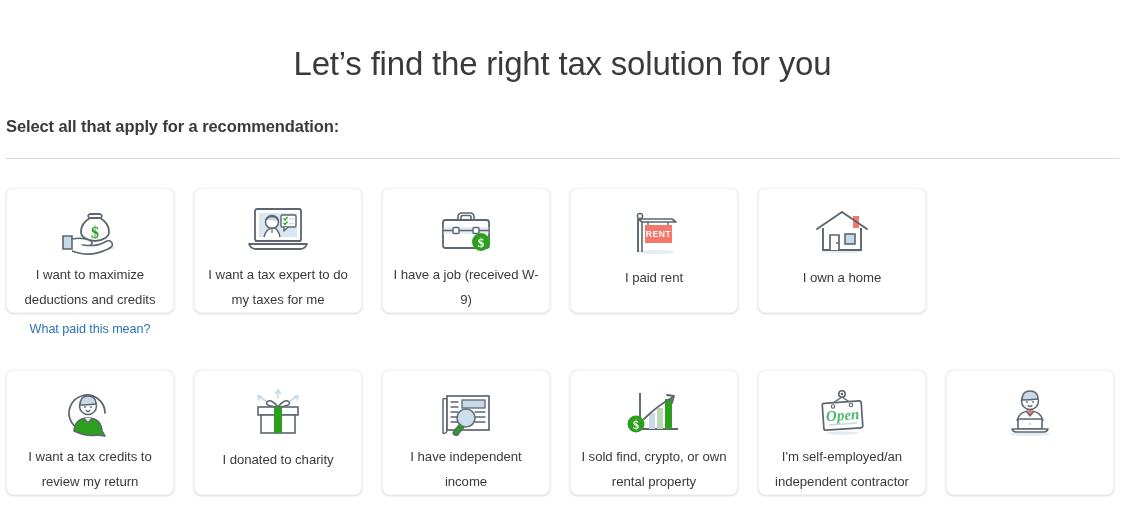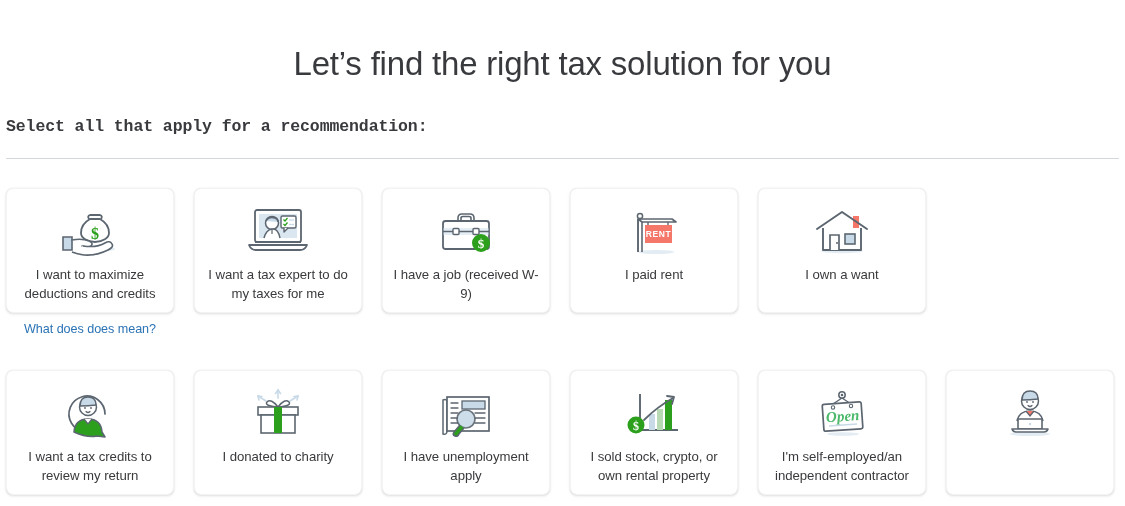--- a/index.html
+++ b/index.html
@@ -37,21 +37,20 @@
   }
 
   .subhead {
     position: absolute;
     top: 117px;
     left: 6px;
     font-size: 16.5px;
     font-weight: bold;
     color: #393a3d;
     letter-spacing: -0.1px;
-    font-family: Liberation Mono, monospace;
   }
 
   .divider {
     position: absolute;
     top: 158px;
     left: 6px;
     width: 1113px;
     height: 1px;
     background: #d4d7dc;
   }
@@ -95,21 +94,21 @@
     height: 58px;
     display: flex;
     align-items: center;
     justify-content: center;
     margin-bottom: 4px;
   }
   .card-icon svg { display: block; }
 
   .card-label {
     font-size: 13.2px;
-    line-height: 19px;
+    line-height: 25px;
     color: #393a3d;
     text-align: center;
     padding: 0 8px;
     letter-spacing: -0.05px;
   }
 
   .help-link {
     display: block;
     margin-top: 9px;
     text-align: center;
@@ -142,21 +141,21 @@
       <path d="M30 14 q-2-3 1-4 h10 q3 1 1 4" fill="none" stroke="#5c6670" stroke-width="1.8" stroke-linejoin="round"></path>
       <path d="M31 14 q-9 5 -9 14 a14 9 0 0 0 28 0 q0-9 -9-14 z" fill="#fff" stroke="#5c6670" stroke-width="1.8"></path>
       <text x="36" y="34" font-family="Liberation Serif, serif" font-size="16" font-weight="bold" fill="#2ca01c" text-anchor="middle">$</text>
       <path d="M4 32 h9 v13 h-9 z" fill="#c8dae8" stroke="#5c6670" stroke-width="1.6"></path>
       <path d="M13 35 q10-2 17 1 q5 2 2 5 q-3 2 -9 0" fill="#fff" stroke="#5c6670" stroke-width="1.6" stroke-linecap="round"></path>
       <path d="M24 41 q14 2 22-3 q5-3 7 1 q2 3 -4 6 q-12 6 -24 5 q-7 -1 -12 -3" fill="#fff" stroke="#5c6670" stroke-width="1.6" stroke-linejoin="round"></path>
     </svg>
             </div>
             <div class="card-label">I want to maximize deductions and credits</div>
           </div>
-          <a class="help-link">What does does mean?</a>
+          <a class="help-link">What paid this mean?</a>
         </div>
         <div class="cell">
           <div class="card">
             <div class="card-icon">
     <svg width="64" height="50" viewBox="0 0 64 50">
       <rect x="9" y="3" width="46" height="32" rx="2" fill="#fff" stroke="#5c6670" stroke-width="1.8"></rect>
       <rect x="13" y="7" width="38" height="24" fill="#c8dae8" opacity=".65"></rect>
       <circle cx="26" cy="16" r="6.5" fill="#fff" stroke="#5c6670" stroke-width="1.5"></circle>
       <path d="M20 14 q3-5 9-3 q3 1 3 4" fill="#c8dae8" stroke="#5c6670" stroke-width="1.5"></path>
       <path d="M18 31 q2-8 8-9 q6-1 8 9" fill="#fff" stroke="#5c6670" stroke-width="1.5"></path>
@@ -218,21 +217,21 @@
     <svg width="60" height="52" viewBox="0 0 60 52">
       <ellipse cx="30" cy="45" rx="21" ry="2.2" fill="#c8dae8" opacity=".5"></ellipse>
       <rect x="41" y="10" width="6" height="12" fill="#f4776a"></rect>
       <path d="M5 23 L30 6 L55 23" fill="none" stroke="#5c6670" stroke-width="2" stroke-linejoin="round" stroke-linecap="round"></path>
       <path d="M11 22 v22 h38 v-22" fill="#fff" stroke="#5c6670" stroke-width="1.9" stroke-linejoin="round"></path>
       <path d="M18 44 v-15 h9 v15" fill="#fff" stroke="#5c6670" stroke-width="1.7"></path>
       <circle cx="25" cy="37" r="1" fill="#5c6670"></circle>
       <rect x="33" y="28" width="10" height="10" fill="#c8dae8" stroke="#5c6670" stroke-width="1.6"></rect>
     </svg>
             </div>
-            <div class="card-label">I own a want</div>
+            <div class="card-label">I own a home</div>
           </div>
           <a class="help-link hidden-slot"></a>
         </div>
       </div>
     <div class="row row-two">
         <div class="cell">
           <div class="card">
             <div class="card-icon">
     <svg width="58" height="52" viewBox="0 0 58 52">
       <path d="M44 26 a18 18 0 1 0 -5 12.5" fill="none" stroke="#5c6670" stroke-width="1.7" stroke-linecap="round"></path>
@@ -289,40 +288,40 @@
         <line x1="16" y1="30" x2="23" y2="30"></line>
         <line x1="16" y1="35" x2="23" y2="35"></line>
         <line x1="40" y1="25" x2="50" y2="25"></line>
         <line x1="40" y1="30" x2="50" y2="30"></line>
         <line x1="40" y1="35" x2="50" y2="35"></line>
       </g>
       <circle cx="31" cy="31" r="9" fill="#c8dae8" stroke="#5c6670" stroke-width="1.7" opacity=".9"></circle>
       <path d="M25 37 l-6 7 q-2 3 1 4 q3 1 4 -2 l5 -6" fill="#2ca01c" stroke="#5c6670" stroke-width="1.5" stroke-linejoin="round"></path>
     </svg>
             </div>
-            <div class="card-label">I have unemployment apply</div>
+            <div class="card-label">I have independent income</div>
           </div>
           <a class="help-link hidden-slot"></a>
         </div>
         <div class="cell">
           <div class="card">
             <div class="card-icon">
     <svg width="60" height="52" viewBox="0 0 60 52">
       <line x1="16" y1="6" x2="16" y2="42" stroke="#5c6670" stroke-width="1.9"></line>
       <line x1="16" y1="42" x2="54" y2="42" stroke="#5c6670" stroke-width="1.9"></line>
       <rect x="25" y="26" width="6" height="16" fill="#c8dae8"></rect>
       <rect x="33" y="21" width="6" height="21" fill="#b7d9b3"></rect>
       <rect x="41" y="12" width="7" height="30" fill="#2ca01c"></rect>
       <path d="M20 32 q13-13 29-22" fill="none" stroke="#5c6670" stroke-width="1.8" stroke-linecap="round"></path>
       <path d="M43 8 l7 1 l-2 7" fill="none" stroke="#5c6670" stroke-width="1.8" stroke-linecap="round" stroke-linejoin="round"></path>
       <circle cx="12" cy="37" r="8.5" fill="#2ca01c"></circle>
       <text x="12" y="42" font-family="Liberation Serif, serif" font-size="12" font-weight="bold" fill="#fff" text-anchor="middle">$</text>
     </svg>
             </div>
-            <div class="card-label">I sold stock, crypto, or own rental property</div>
+            <div class="card-label">I sold find, crypto, or own rental property</div>
           </div>
           <a class="help-link hidden-slot"></a>
         </div>
         <div class="cell">
           <div class="card">
             <div class="card-icon">
     <svg width="60" height="52" viewBox="0 0 60 52">
       <ellipse cx="31" cy="46" rx="16" ry="1.8" fill="#c8dae8" opacity=".5"></ellipse>
       <circle cx="30" cy="7" r="3.2" fill="#fff" stroke="#5c6670" stroke-width="1.5"></circle>
       <circle cx="30" cy="7" r="1.3" fill="#5c6670"></circle>

